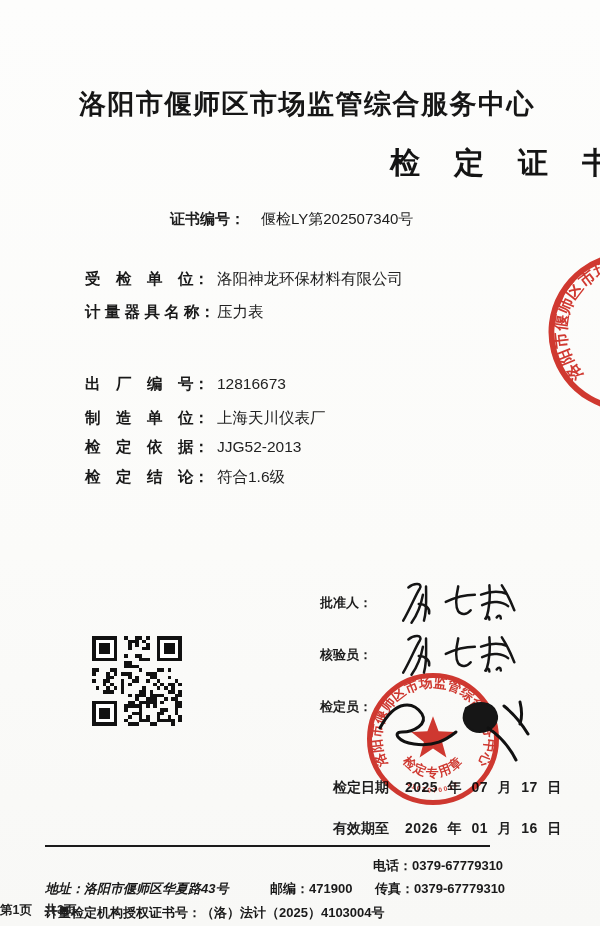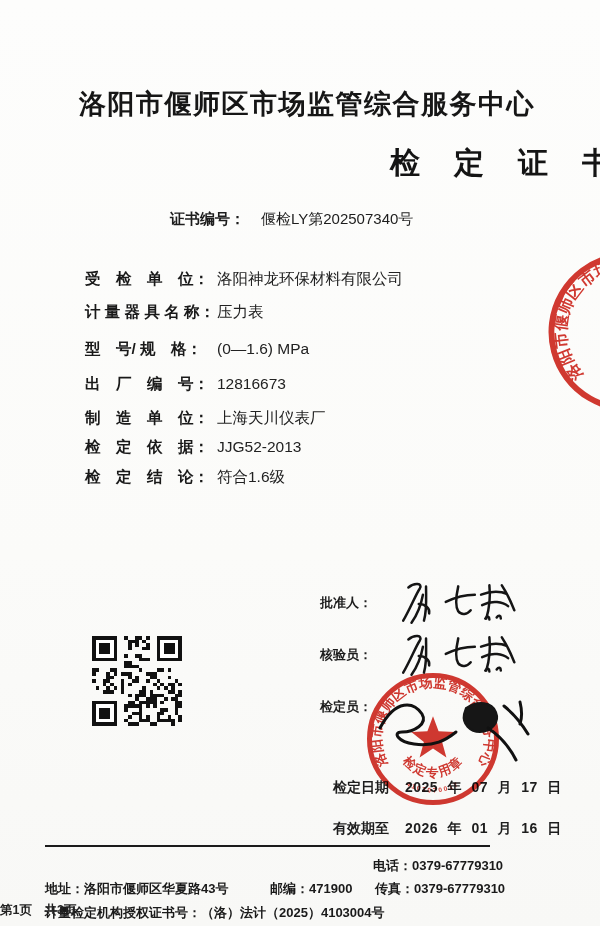--- a/index.html
+++ b/index.html
@@ -32,21 +32,21 @@
   .seal-edge{left:548px; top:252px; width:160px; height:160px; transform:rotate(-15deg); z-index:2;}
   .scrawl{position:absolute; left:370px; top:680px; z-index:4;}
   .daterow{position:absolute; left:333px; font-size:14px; white-space:nowrap; z-index:1;text-align:center;}
   .daterow .lab{font-weight:bold;}
   .daterow .val{margin-left:16px; font-weight:bold; word-spacing:5px; letter-spacing:.5px;}
   .rule{position:absolute; top:845px; left:45px; width:445px; height:2.2px; background:#1b1b1b;}
   .fline{position:absolute; left:0; right:0; font-size:13px; font-weight:bold; color:#1a1a1a;}
   .fline span{position:absolute; white-space:nowrap;}
   .f1{top:857px;} .f2{top:880px;}
   .f1 .a{left:45px;margin-top:47px;} .f1 .b{left:373px;}
-  .f2 .a{left:45px;} .f2 .b{left:270px;} .f2 .c{left:375px;}
+  .f2 .a{left:45px;font-style:italic;} .f2 .b{left:270px;} .f2 .c{left:375px;}
   .pageinfo{position:absolute; top:902px; left:0; right:0; text-align:left;
     font-size:12.5px; font-weight:bold; color:#222;}
   .sigpath{stroke:#151515; stroke-width:2.4; fill:none; stroke-linecap:round; stroke-linejoin:round;}
   .scrawlpath{stroke:#111; stroke-width:3; fill:none; stroke-linecap:round; stroke-linejoin:round;}
 </style>
 </head>
 <body>
 
 <div class="page">
 
@@ -55,23 +55,20 @@
 
   <div class="certno">
     <span class="lab">证书编号：</span><span class="val">偃检LY第202507340号</span>
   </div>
 
   <div class="frow" style="top:269px">
     <span class="lab">受　检　单　位：</span><span class="val">洛阳神龙环保材料有限公司</span>
   </div>
   <div class="frow" style="top:302px">
     <span class="lab">计 量 器 具 名 称：</span><span class="val">压力表</span>
-  </div>
-  <div class="frow" style="top:339px">
-    <span class="lab">型　号/ 规　格：</span><span class="val">(0—1.6) MPa</span>
   </div>
   <div class="frow" style="top:374px">
     <span class="lab">出　厂　编　号：</span><span class="val">12816673</span>
   </div>
   <div class="frow" style="top:408px">
     <span class="lab">制　造　单　位：</span><span class="val">上海天川仪表厂</span>
   </div>
   <div class="frow" style="top:437px">
     <span class="lab">检　定　依　据：</span><span class="val">JJG52-2013</span>
   </div>

